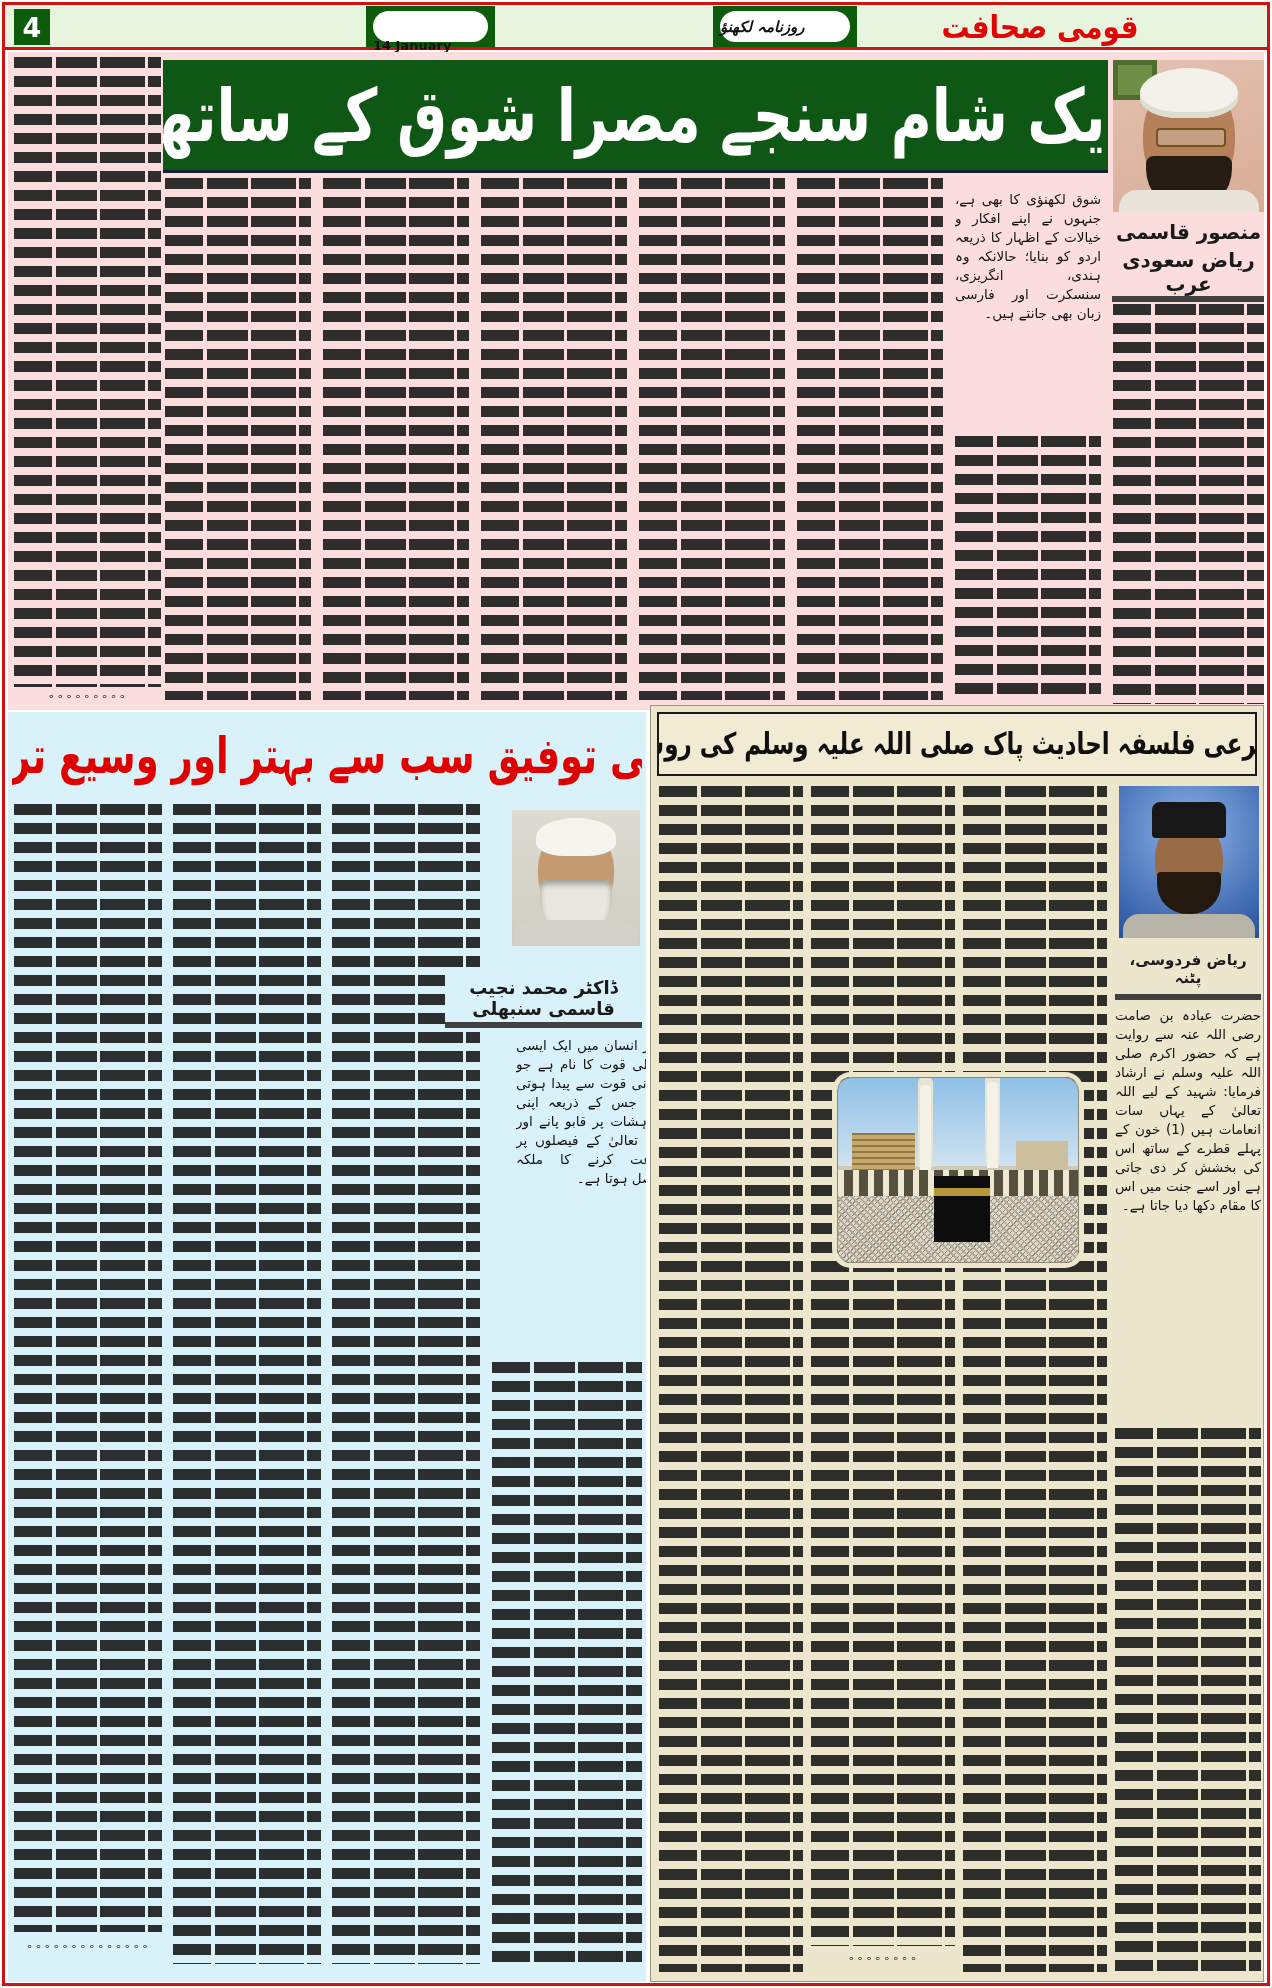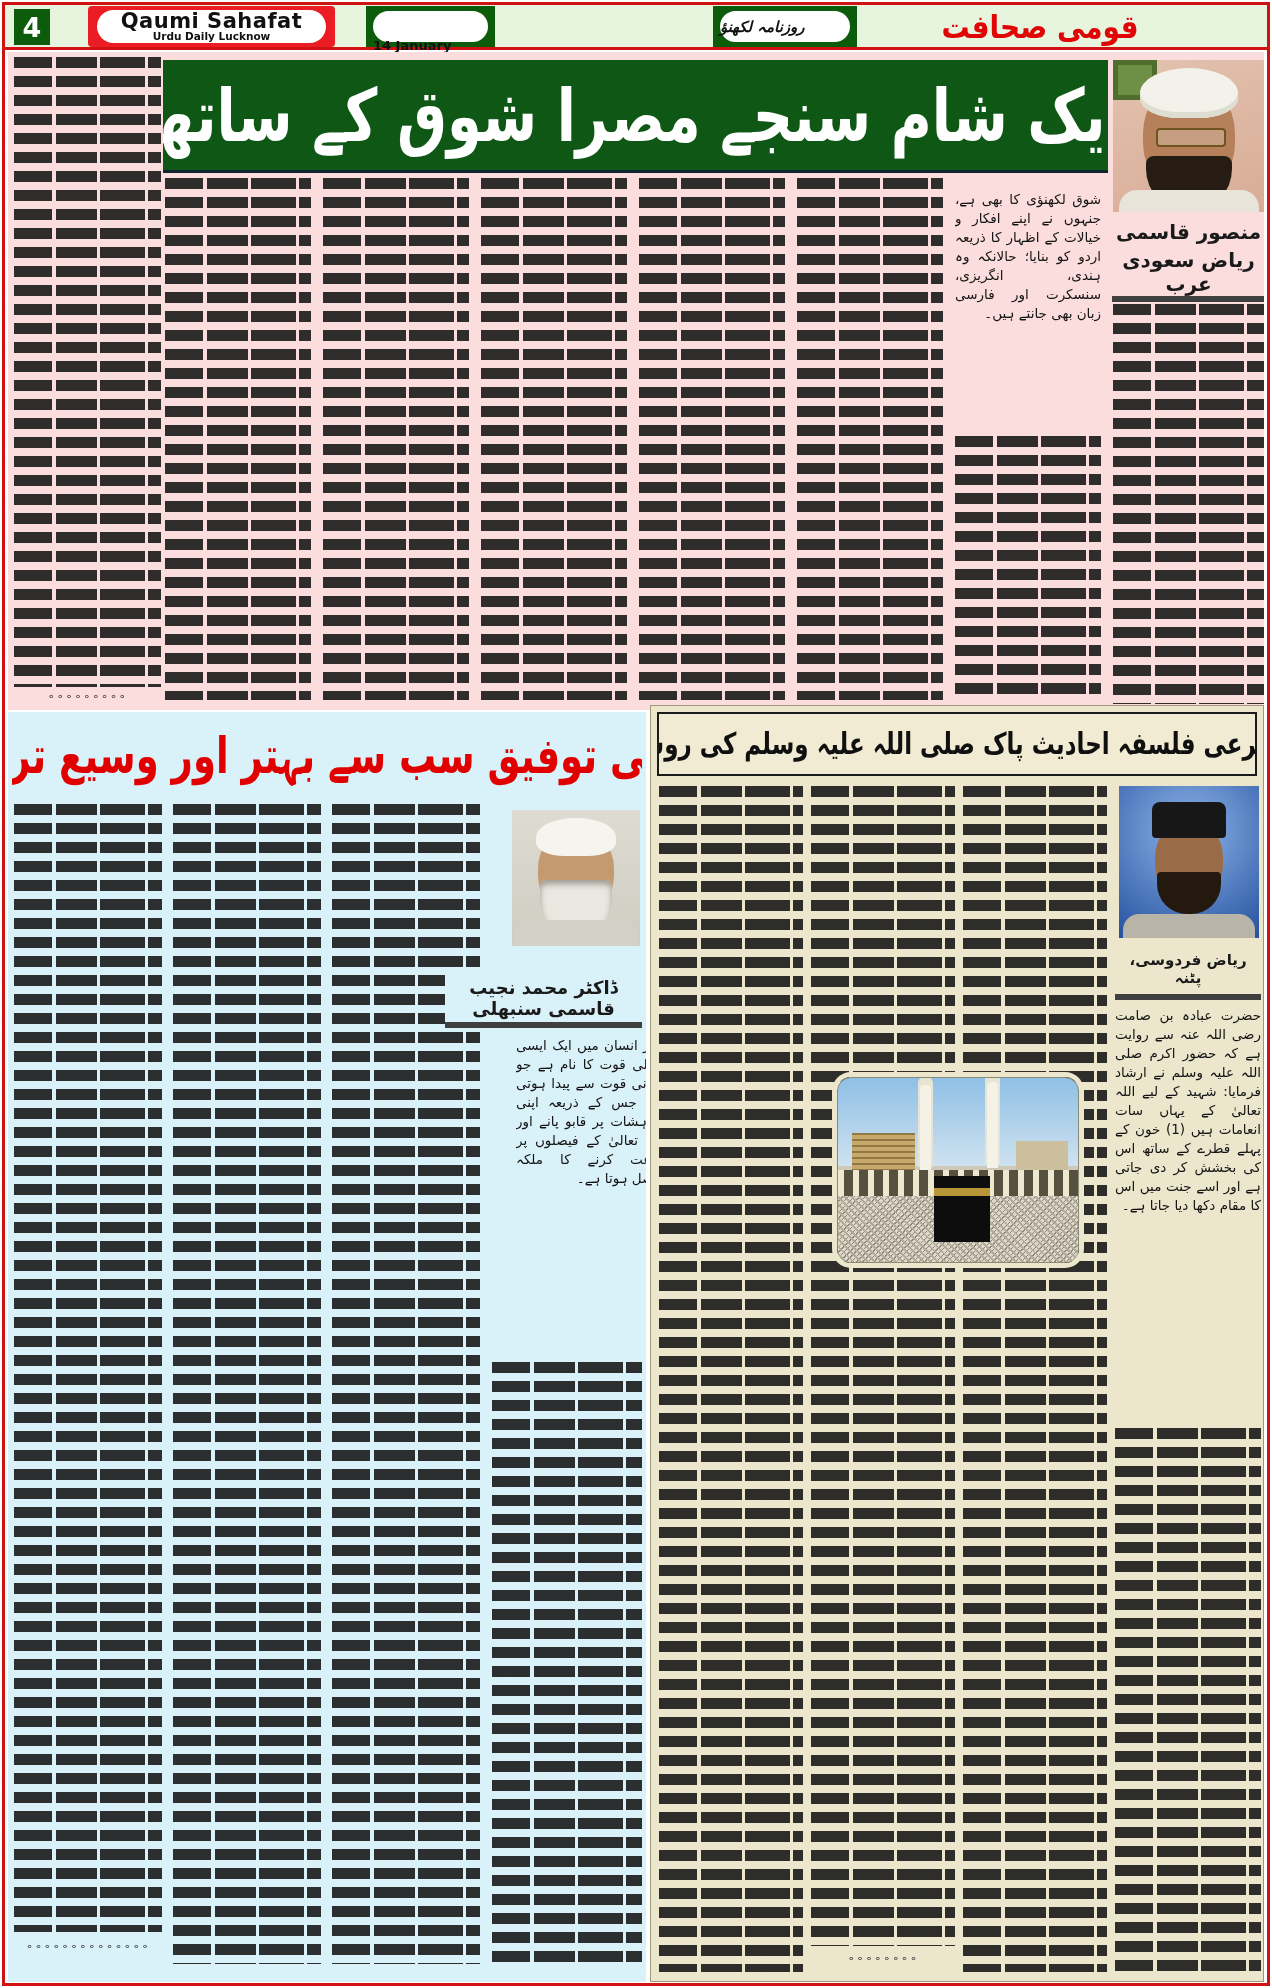--- a/index.html
+++ b/index.html
@@ -104,26 +104,20 @@
 </style>
 </head>
 <body>
 
 <div class="page">
 
   <div class="header">
     <div class="numbox">
       <span>4</span>
     </div>
-    <div class="masthead">
-      <div class="pill">
-        <div class="m-title">Qaumi Sahafat</div>
-        <div class="m-sub">Urdu Daily Lucknow</div>
-      </div>
-    </div>
     <div class="abs greenbox datebox">
       <div class="pill">
         <div class="d1">Friday</div>
         <div class="d2">14 January 2022</div>
       </div>
     </div>
     <div class="abs greenbox edbox">
       <div class="pill rtl">روزنامہ لکھنؤ</div>
     </div>
     <div class="abs brand-ur rtl">

